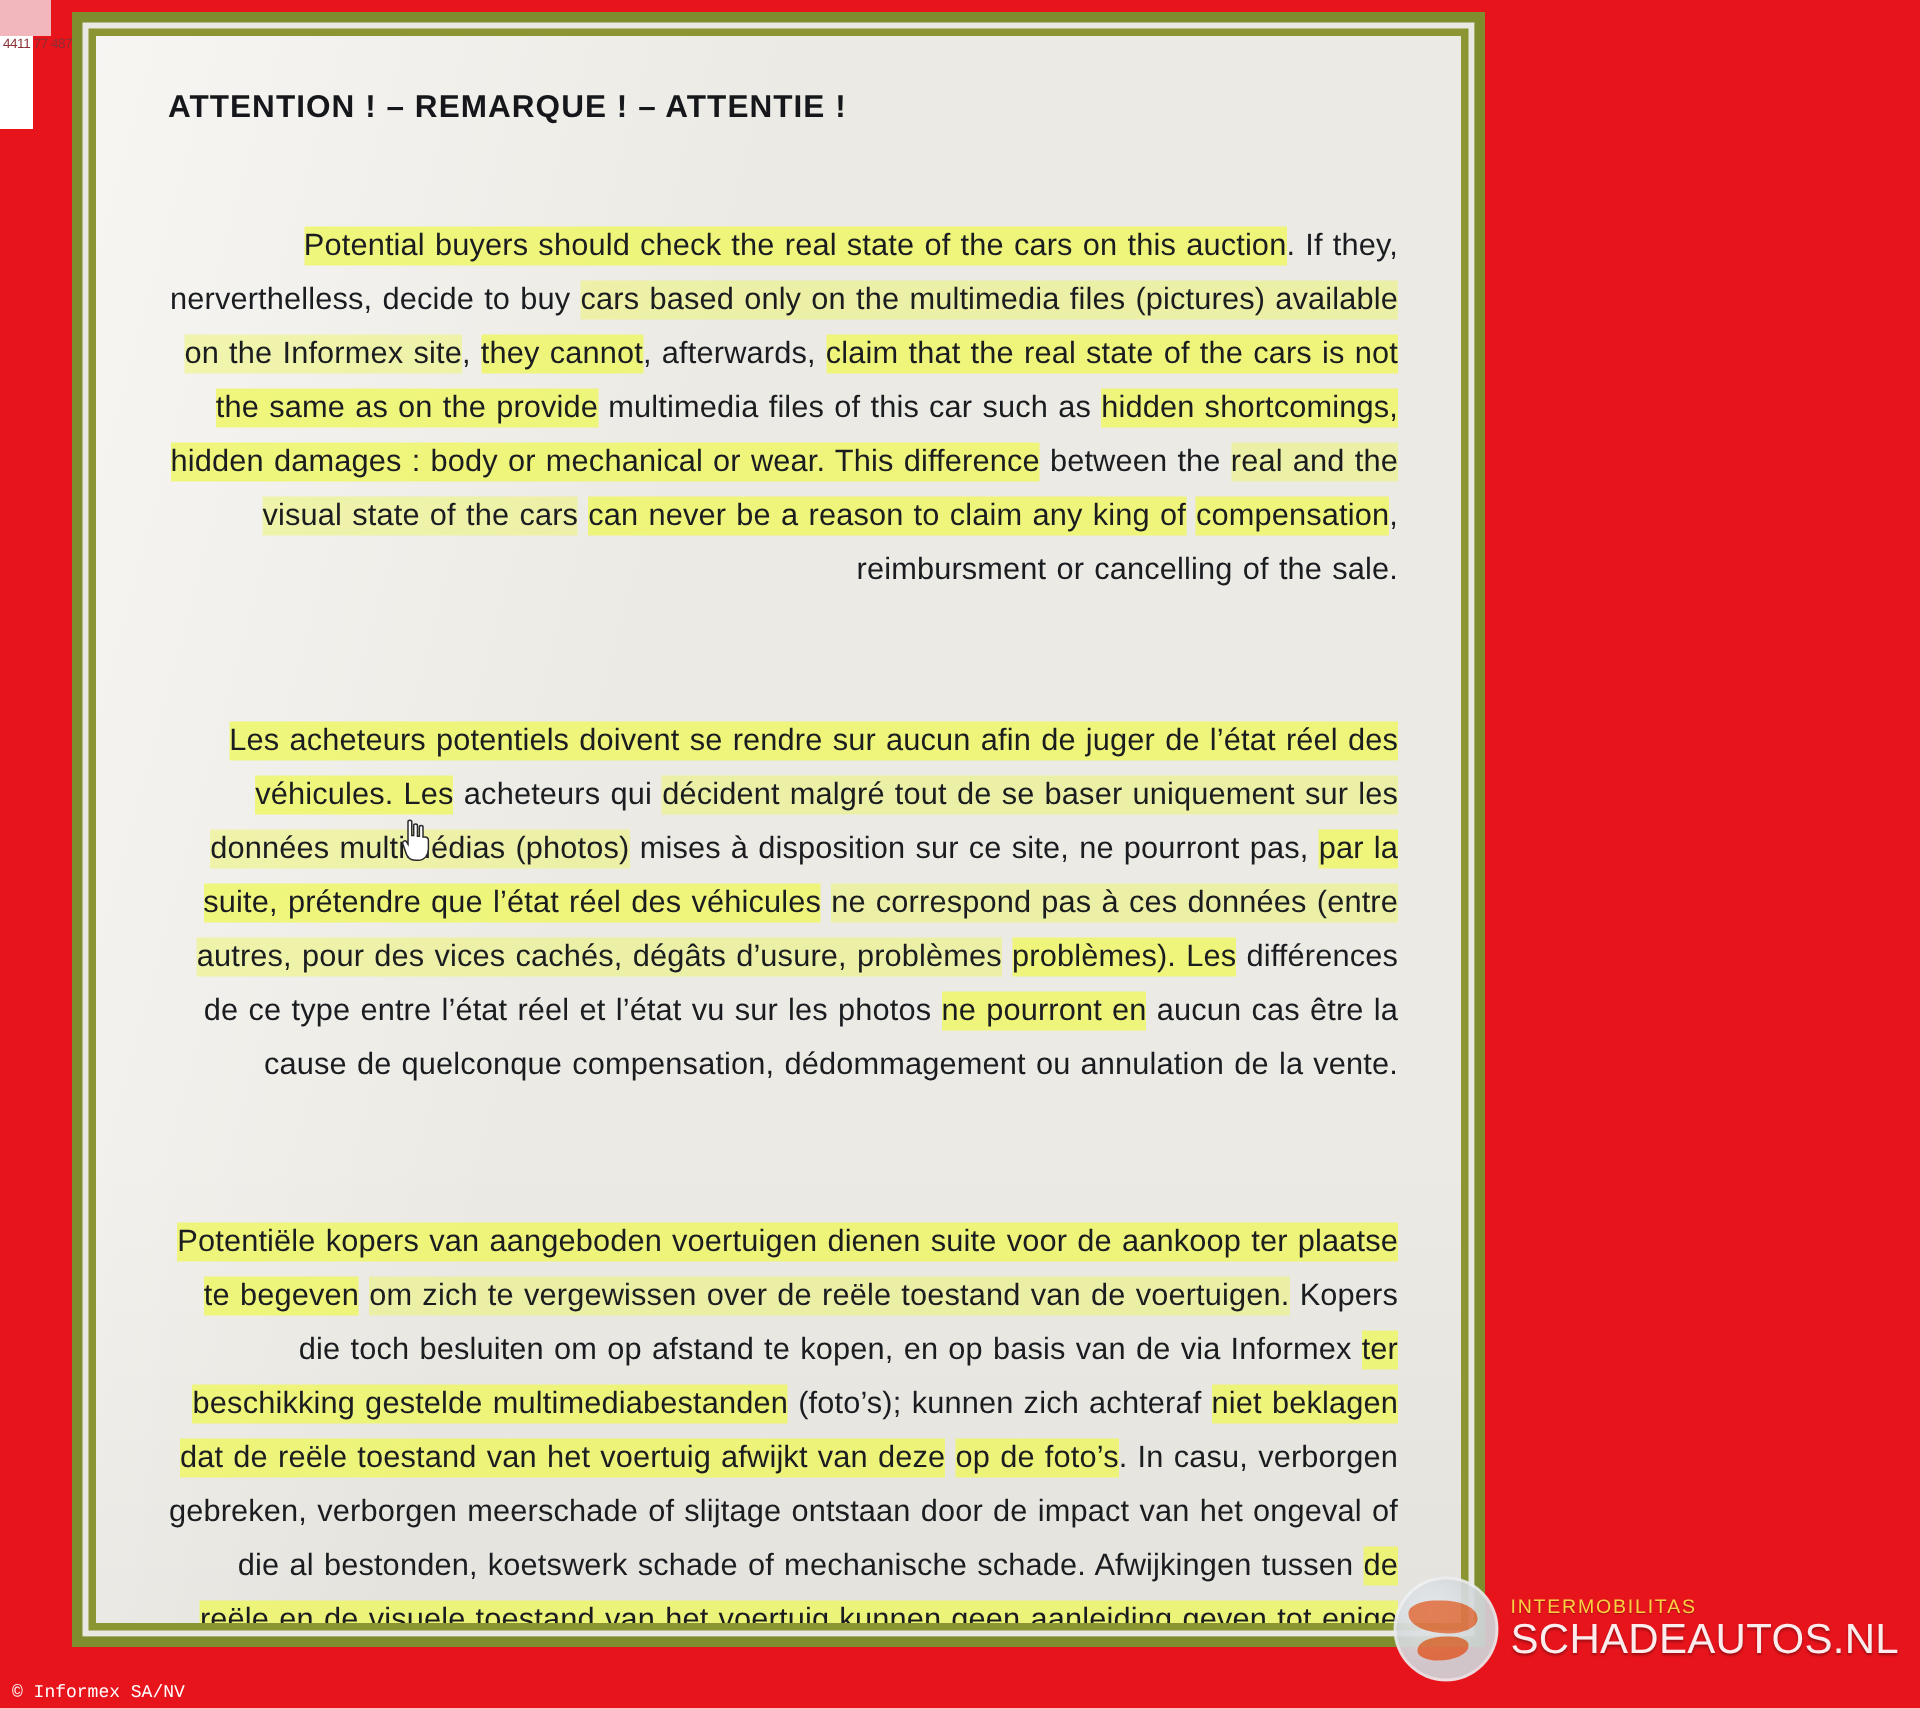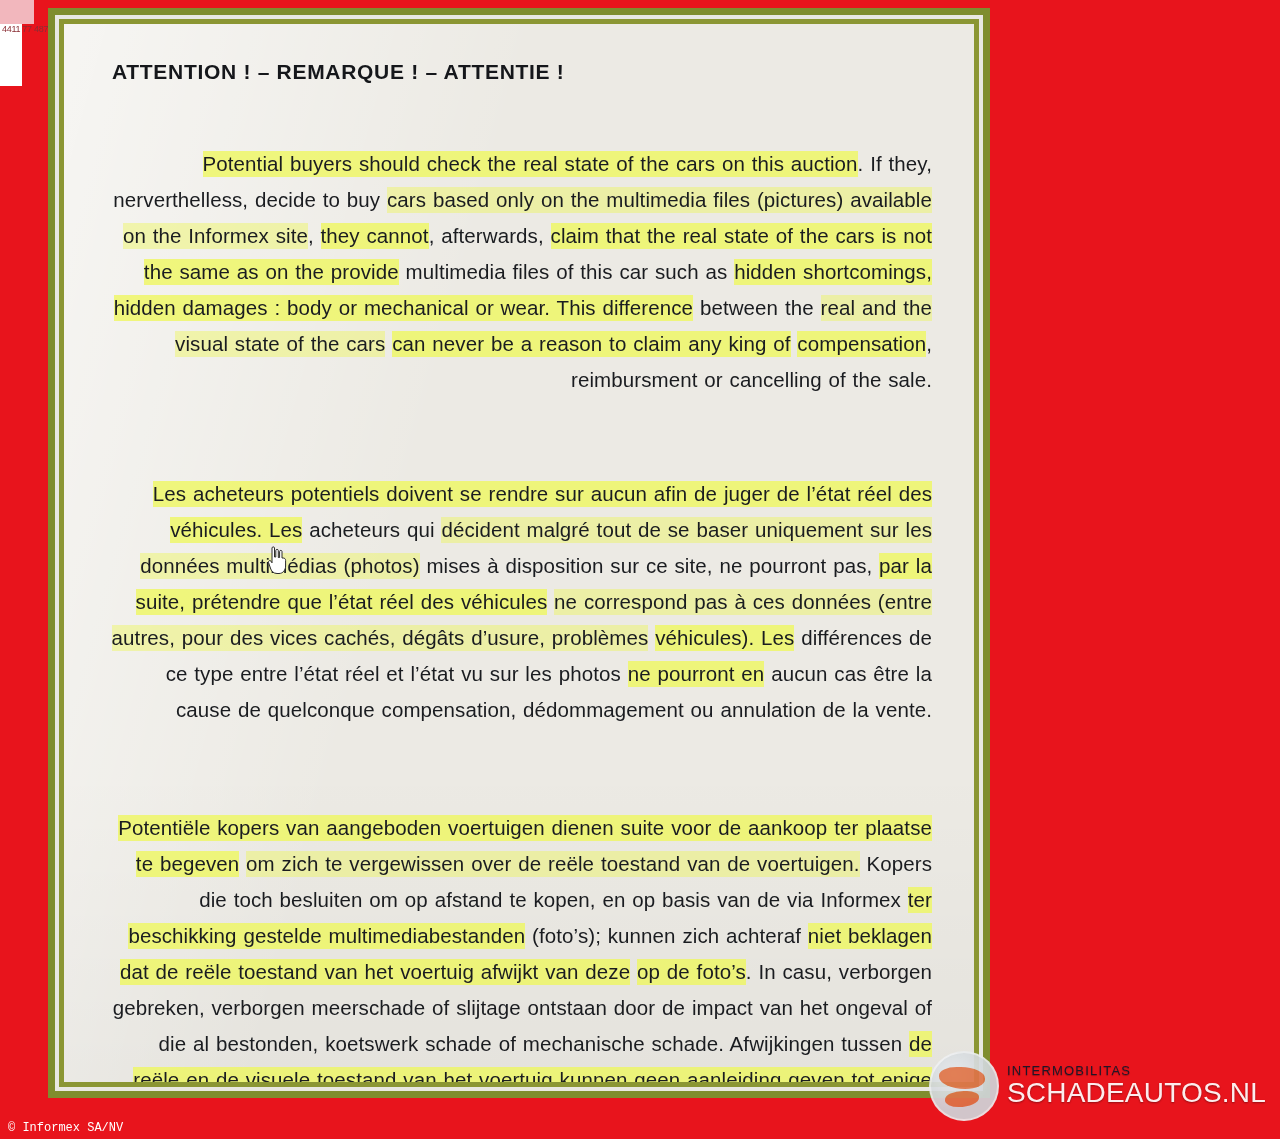--- a/index.html
+++ b/index.html
@@ -174,21 +174,21 @@
     position: absolute;
     left: 14px; top: 38px;
     width: 34px; height: 16px;
     background: #e05a22;
     border-radius: 55% 35% 60% 40%;
     opacity: .8;
   }
   #watermark .wm-text { line-height: 1.05; }
   #wm-top {
     font-size: 13px;
-    color: #0f172a;
+    color: #fde047;
     letter-spacing: 1.2px;
     text-shadow: 0 1px 1px rgba(0,0,0,.35);
   }
   #wm-bottom {
     font-size: 28px;
     font-weight: normal;
     color: #ffffff;
     letter-spacing: 0.2px;
     text-shadow: 0 1px 2px rgba(0,0,0,.4);
   }
@@ -216,21 +216,21 @@
           this car such as <span class="hl">hidden shortcomings, hidden damages : body or mechanical or wear. This difference</span>
           between the <span class="hl-soft">real and the visual state of the cars</span> <span class="hl">can never be a reason to claim any king of</span>
           <span class="hl">compensation</span>, reimbursment or cancelling of the sale.
         </p>
 
         <p class="para fr">
           <span class="hl">Les acheteurs potentiels doivent se rendre sur aucun afin de juger de l’état réel des véhicules. Les</span>
           acheteurs qui <span class="hl-soft">décident malgré tout de se baser uniquement sur les données multimédias (photos)</span>
           mises à disposition sur ce site, ne pourront pas, <span class="hl">par la suite, prétendre que l’état réel des véhicules</span>
           <span class="hl-soft">ne correspond pas à ces données (entre autres, pour des vices cachés, dégâts d’usure, problèmes</span>
-          <span class="hl">véhicules). Les</span> différences de ce type entre l’état réel et l’état vu sur les photos <span class="hl">ne pourront en</span>
+          <span class="hl">problèmes). Les</span> différences de ce type entre l’état réel et l’état vu sur les photos <span class="hl">ne pourront en</span>
           aucun cas être la cause de quelconque compensation, dédommagement ou annulation de la vente.
         </p>
 
         <p class="para nl">
           <span class="hl">Potentiële kopers van aangeboden voertuigen dienen suite voor de aankoop ter plaatse te begeven</span>
           <span class="hl-soft">om zich te vergewissen over de reële toestand van de voertuigen.</span> Kopers die toch besluiten om op
           afstand te kopen, en op basis van de via Informex <span class="hl">ter beschikking gestelde multimediabestanden</span>
           (foto’s); kunnen zich achteraf <span class="hl">niet beklagen dat de reële toestand van het voertuig afwijkt van deze</span>
           <span class="hl">op de foto’s</span>. In casu, verborgen gebreken, verborgen meerschade of slijtage ontstaan door de impact
           van het ongeval of die al bestonden, koetswerk schade of mechanische schade. Afwijkingen tussen

